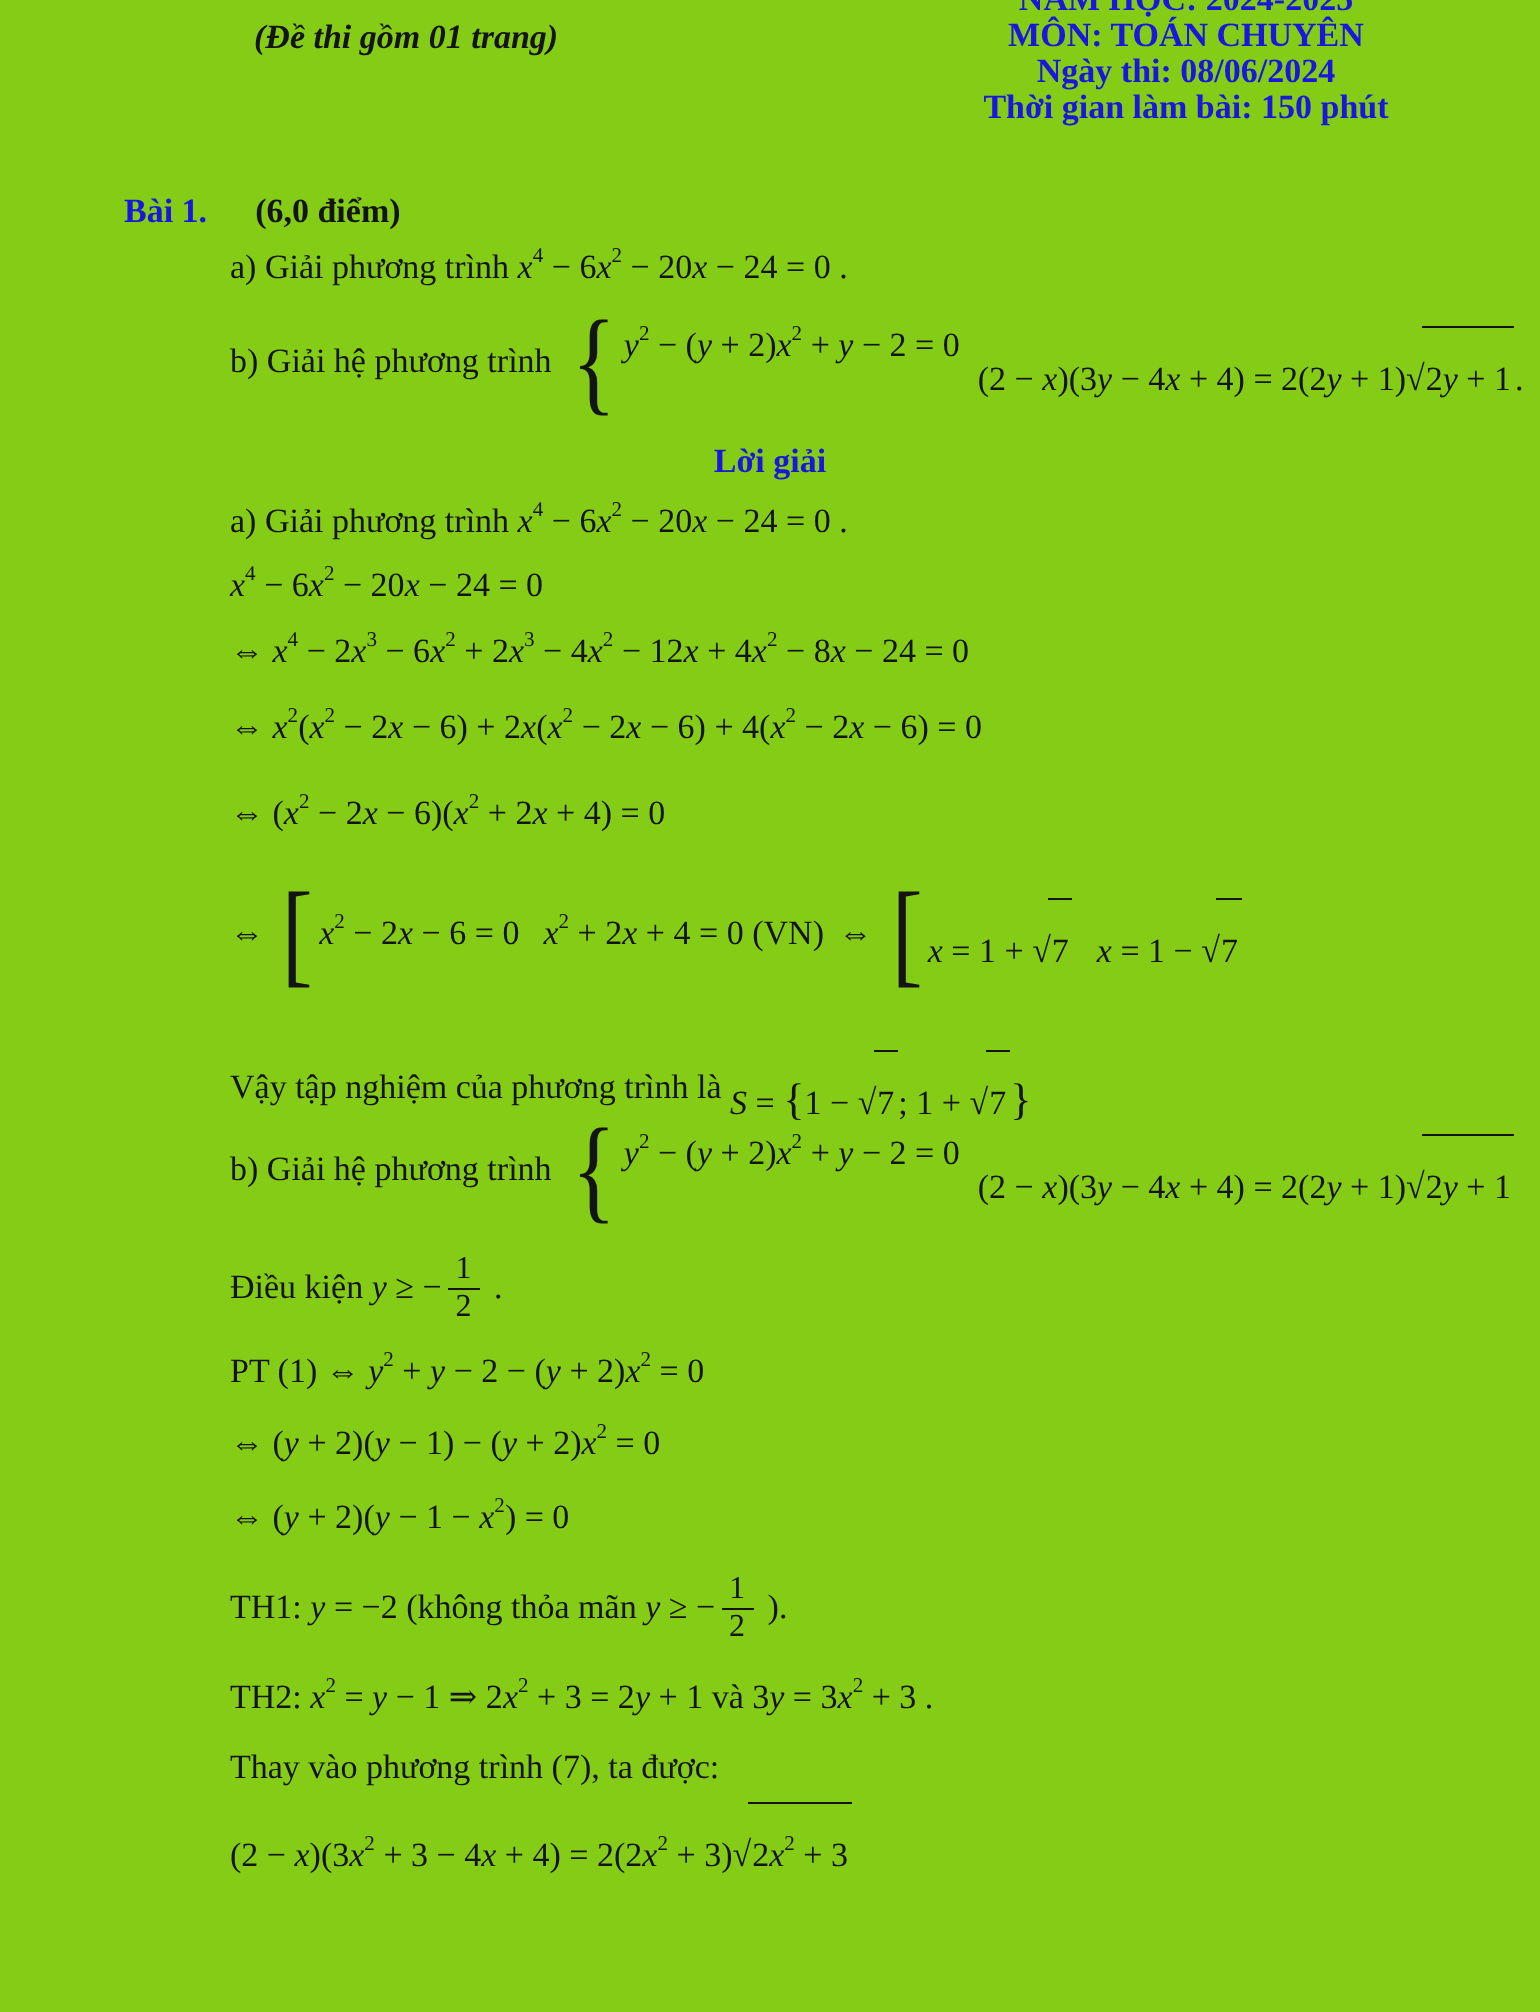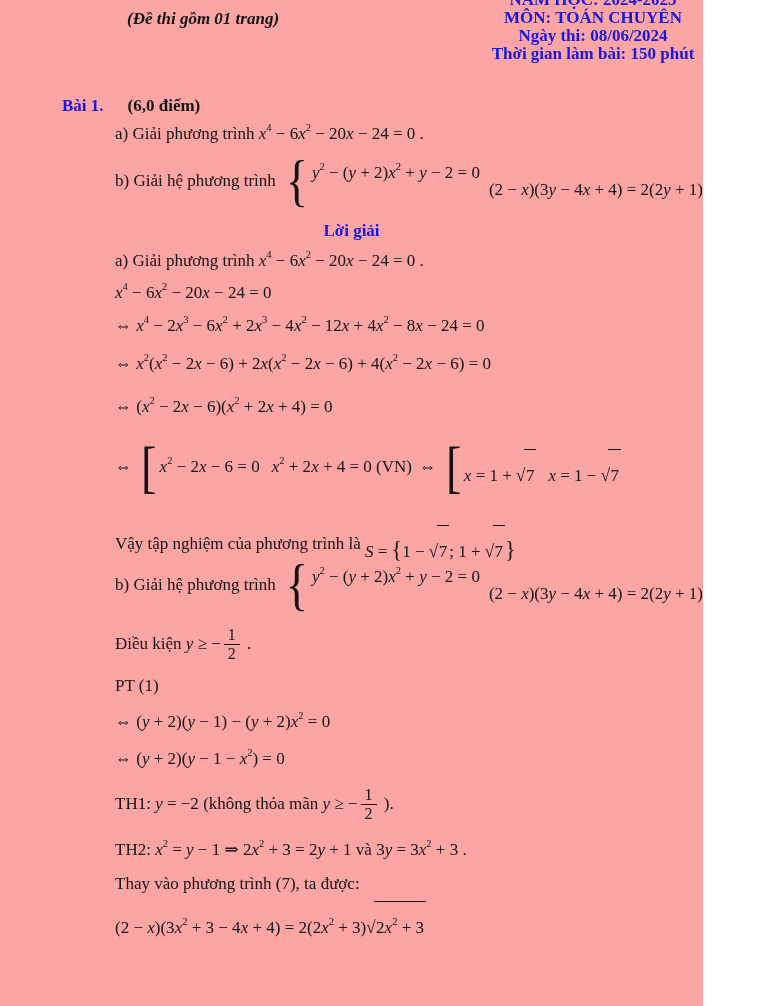--- a/index.html
+++ b/index.html
@@ -1,19 +1,19 @@
 <!DOCTYPE html>
 <html style="--blue: #1717dd; --ink: #141414;"><head>
 <meta charset="utf-8">
 <style>
   :root { --blue: #1717dd; --ink: #141414; }
   * { margin:0; padding:0; box-sizing:border-box; }
   body { background:#fff; }
   .page {
-    position:relative; width:703px; height:1006px; background:#fca5a5;
+    position:relative; width:770px; height:1006px; background:#84cc16;
     overflow:hidden; color:var(--ink);
     font-family:"Liberation Serif","DejaVu Serif",serif; font-size:17px;
   }
   
   .header-left {
     position:absolute; top:9px; left:127px;
     font-weight:bold; font-style:italic; white-space:pre;
   }
   .header-right {
     position:absolute; top:-9px; left:408px; width:370px;
@@ -62,21 +62,21 @@
       <div class="line center" style="top: 221px;"><span class="txt blue bold">Lời giải</span></div>
       <div class="line" style="top: 251px; left: 115px;"><span class="txt">a) Giải phương trình </span><span class="math"><i>x</i><sup>4</sup> − 6<i>x</i><sup>2</sup> − 20<i>x</i> − 24 = 0</span><span class="txt"> .</span></div>
       <div class="line" style="top: 283px; left: 115px;"><span class="math"><i>x</i><sup>4</sup> − 6<i>x</i><sup>2</sup> − 20<i>x</i> − 24 = 0</span></div>
       <div class="line" style="top: 316px; left: 115px;"><span class="math">⇔ <i>x</i><sup>4</sup> − 2<i>x</i><sup>3</sup> − 6<i>x</i><sup>2</sup> + 2<i>x</i><sup>3</sup> − 4<i>x</i><sup>2</sup> − 12<i>x</i> + 4<i>x</i><sup>2</sup> − 8<i>x</i> − 24 = 0</span></div>
       <div class="line" style="top: 354px; left: 115px;"><span class="math">⇔ <i>x</i><sup>2</sup>(<i>x</i><sup>2</sup> − 2<i>x</i> − 6) + 2<i>x</i>(<i>x</i><sup>2</sup> − 2<i>x</i> − 6) + 4(<i>x</i><sup>2</sup> − 2<i>x</i> − 6) = 0</span></div>
       <div class="line" style="top: 397px; left: 115px;"><span class="math">⇔ (<i>x</i><sup>2</sup> − 2<i>x</i> − 6)(<i>x</i><sup>2</sup> + 2<i>x</i> + 4) = 0</span></div>
       <div class="line" style="top: 438px; left: 115px;"><span class="math">⇔ </span><span class="cases"><span class="bracket">[</span><span class="rows" style="gap: 12px;"><span class="crow math"><i>x</i><sup>2</sup> − 2<i>x</i> − 6 = 0</span><span class="crow math"><i>x</i><sup>2</sup> + 2<i>x</i> + 4 = 0 <span>(VN)</span></span></span></span><span class="math"> ⇔ </span><span class="cases"><span class="bracket">[</span><span class="rows" style="gap: 12px;"><span class="crow math"><i>x</i> = 1 + <span class="sqrt"><span class="sq-sym">√</span><span class="sq-rad">7</span></span></span><span class="crow math"><i>x</i> = 1 − <span class="sqrt"><span class="sq-sym">√</span><span class="sq-rad">7</span></span></span></span></span></div>
       <div class="line" style="top: 525px; left: 115px;"><span class="txt">Vậy tập nghiệm của phương trình là </span><span class="math"><i>S</i> = <span class="setbrace">{</span>1 − <span class="sqrt"><span class="sq-sym">√</span><span class="sq-rad">7</span></span>; 1 + <span class="sqrt"><span class="sq-sym">√</span><span class="sq-rad">7</span></span><span class="setbrace">}</span></span></div>
       <div class="line" style="top: 556px; left: 115px;"><span class="txt">b) Giải hệ phương trình </span><span class="cases"><span class="bracket">{</span><span class="rows" style="gap: 9px;"><span class="crow math"><i>y</i><sup>2</sup> − (<i>y</i> + 2)<i>x</i><sup>2</sup> + <i>y</i> − 2 = 0</span><span class="crow math">(2 − <i>x</i>)(3<i>y</i> − 4<i>x</i> + 4) = 2(2<i>y</i> + 1)<span class="sqrt"><span class="sq-sym">√</span><span class="sq-rad">2<i>y</i> + 1</span></span></span></span></span><span class="eqnums" style="gap: 12px;"><span class="eqnum">(1)</span><span class="eqnum">(2)</span></span></div>
       <div class="line" style="top: 626px; left: 115px;"><span class="txt">Điều kiện </span><span class="math"><i>y</i> ≥ −</span><span class="frac math"><span class="num">1</span><span class="den">2</span></span><span class="txt"> .</span></div>
-      <div class="line" style="top: 676px; left: 115px;"><span class="txt">PT (1) </span></div>
+      <div class="line" style="top: 676px; left: 115px;"><span class="txt">PT (1) </span><span class="math">⇔ <i>y</i><sup>2</sup> + <i>y</i> − 2 − (<i>y</i> + 2)<i>x</i><sup>2</sup> = 0</span></div>
       <div class="line" style="top: 712px; left: 115px;"><span class="math">⇔ (<i>y</i> + 2)(<i>y</i> − 1) − (<i>y</i> + 2)<i>x</i><sup>2</sup> = 0</span></div>
       <div class="line" style="top: 749px; left: 115px;"><span class="math">⇔ (<i>y</i> + 2)(<i>y</i> − 1 − <i>x</i><sup>2</sup>) = 0</span></div>
       <div class="line" style="top: 786px; left: 115px;"><span class="txt">TH1: </span><span class="math"><i>y</i> = −2</span><span class="txt"> (không thỏa mãn </span><span class="math"><i>y</i> ≥ −</span><span class="frac math"><span class="num">1</span><span class="den">2</span></span><span class="txt"> ).</span></div>
       <div class="line" style="top: 839px; left: 115px;"><span class="txt">TH2: </span><span class="math"><i>x</i><sup>2</sup> = <i>y</i> − 1 ⇒ 2<i>x</i><sup>2</sup> + 3 = 2<i>y</i> + 1</span><span class="txt"> và </span><span class="math">3<i>y</i> = 3<i>x</i><sup>2</sup> + 3</span><span class="txt"> .</span></div>
       <div class="line" style="top: 874px; left: 115px;"><span class="txt">Thay vào phương trình (7), ta được:</span></div>
       <div class="line" style="top: 901px; left: 115px;"><span class="math">(2 − <i>x</i>)(3<i>x</i><sup>2</sup> + 3 − 4<i>x</i> + 4) = 2(2<i>x</i><sup>2</sup> + 3)<span class="sqrt"><span class="sq-sym">√</span><span class="sq-rad">2<i>x</i><sup>2</sup> + 3</span></span></span></div>
     </div>
 </div>
 
 </body></html>

